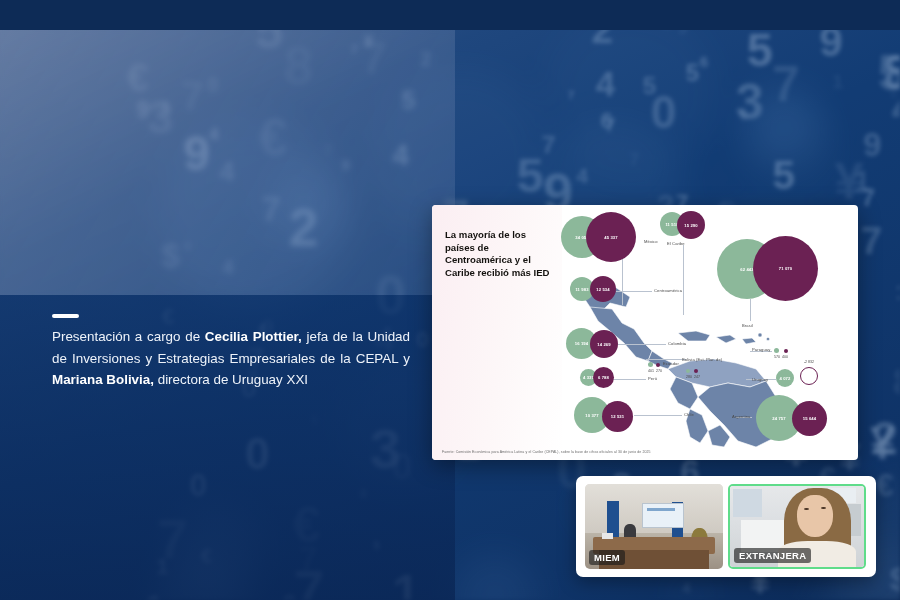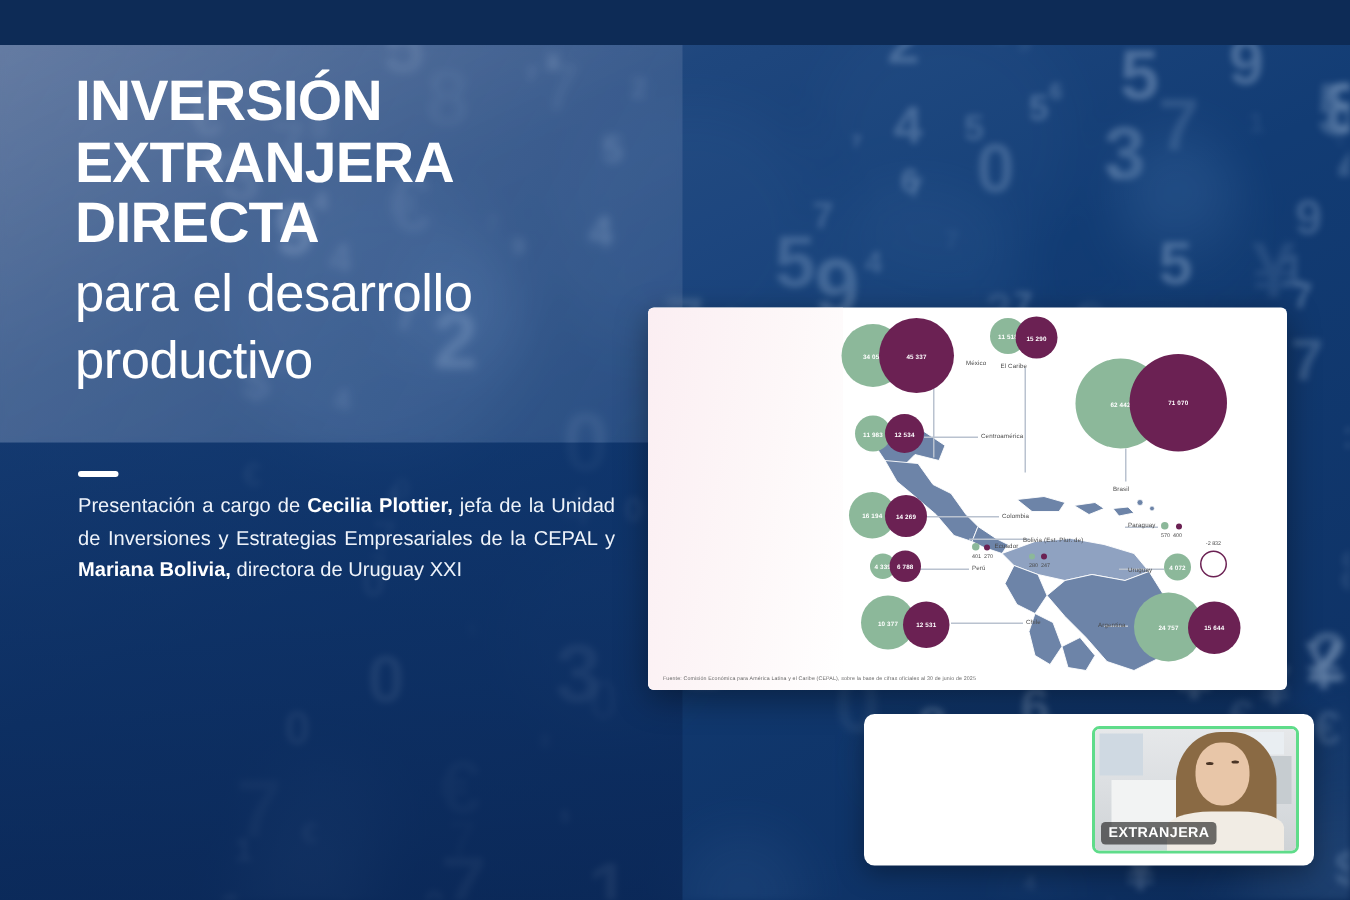--- a/index.html
+++ b/index.html
@@ -272,38 +272,32 @@
       <div class="blurpatch" style="width: 189.924px; height: 189.924px; left: 158.359px; top: 119.094px; background: rgba(120, 170, 225, 0.15);"></div>
       <div class="blurpatch" style="width: 182.507px; height: 182.507px; left: 808.457px; top: 542.114px; background: rgba(120, 170, 225, 0.16);"></div>
       <div class="blurpatch" style="width: 133.55px; height: 133.55px; left: 337.655px; top: 359.439px; background: rgba(120, 170, 225, 0.07);"></div>
       <div class="blurpatch" style="width: 145.248px; height: 145.248px; left: 841.368px; top: 478.287px; background: rgba(120, 170, 225, 0.17);"></div>
       <div class="blurpatch" style="width: 89.4564px; height: 89.4564px; left: 171.346px; top: 504.633px; background: rgba(120, 170, 225, 0.19);"></div>
     </div>
   <div class="topbar"></div>
   <div class="left-panel"></div>
   <div class="left-panel2"></div>
 
-  <div class="headline">
-    <div class="hl-bold">INVERSIÓN</div>
-    <div class="hl-bold">EXTRANJERA</div>
-    <div class="hl-bold">DIRECTA</div>
-    <div class="hl-light">para el desarrollo</div>
-    <div class="hl-light">productivo</div>
-  </div>
 
   <div class="rule"></div>
 
   <div class="subtitle">
     <span>Presentación a cargo de </span><b>Cecilia Plottier,</b><span> jefa de la Unidad de Inversiones y Estrategias Empresariales de la CEPAL y </span><b>Mariana Bolivia,</b><span> directora de Uruguay XXI</span>
   </div>
 
   <div class="slide">
     <div class="slide-tint"></div>
 
     <div class="slide-bullets">
+      <p>La mayoría de los países de Centroamérica y el Caribe recibió más IED</p>
     </div>
 
     <div class="mapwrap">
       <svg class="mapsvg" width="298" height="240" viewBox="0 0 298 240">
         <g fill="#6d84a8" stroke="#ffffff" stroke-width=".6">
           <path d="M18 78 L52 74 L70 86 L66 96 L50 92 L38 104 L30 96 Z"></path>
           <path d="M30 96 L52 98 L62 112 L74 118 L84 132 L92 140 L88 150 L76 146 L64 132 L50 120 L38 110 Z"></path>
           <path d="M92 140 L104 148 L112 152 L108 158 L96 154 L88 150 Z"></path>
           <path d="M118 122 L136 120 L150 124 L146 130 L128 130 Z"></path>
           <path d="M156 126 L170 124 L176 128 L166 132 Z"></path>
@@ -421,20 +415,37 @@
       <div class="bub p" style="left:232px;top:190px;width:35px;height:35px;">
           <span>15 644</span>
         </div>
       <div class="clab" style="left:172px;top:203px;">Argentina</div>
     </div>
 
     <div class="source">Fuente: Comisión Económica para América Latina y el Caribe (CEPAL), sobre la base de cifras oficiales al 30 de junio de 2025</div>
   </div>
 
   <div class="videos">
+    <div class="tile t1">
+      <div class="room">
+        <div class="ceil"></div>
+          <div class="wall"></div>
+        <div class="bannerL"></div>
+          <div class="bannerR"></div>
+        <div class="screen">
+            <i></i>
+          </div>
+        <div class="person"></div>
+          <div class="person2"></div>
+        <div class="table"></div>
+          <div class="tablefront"></div>
+        <div class="mon"></div>
+      </div>
+      <div class="namebadge">MIEM</div>
+    </div>
     <div class="tile t2">
       <div class="cam">
         <div class="winL"></div>
           <div class="winR"></div>
         <div class="door"></div>
           <div class="panel"></div>
         <div class="hair"></div>
           <div class="face"></div>
         <div class="eye" style="left:55%;top:27%"></div>
         <div class="eye" style="left:68%;top:26%"></div>

